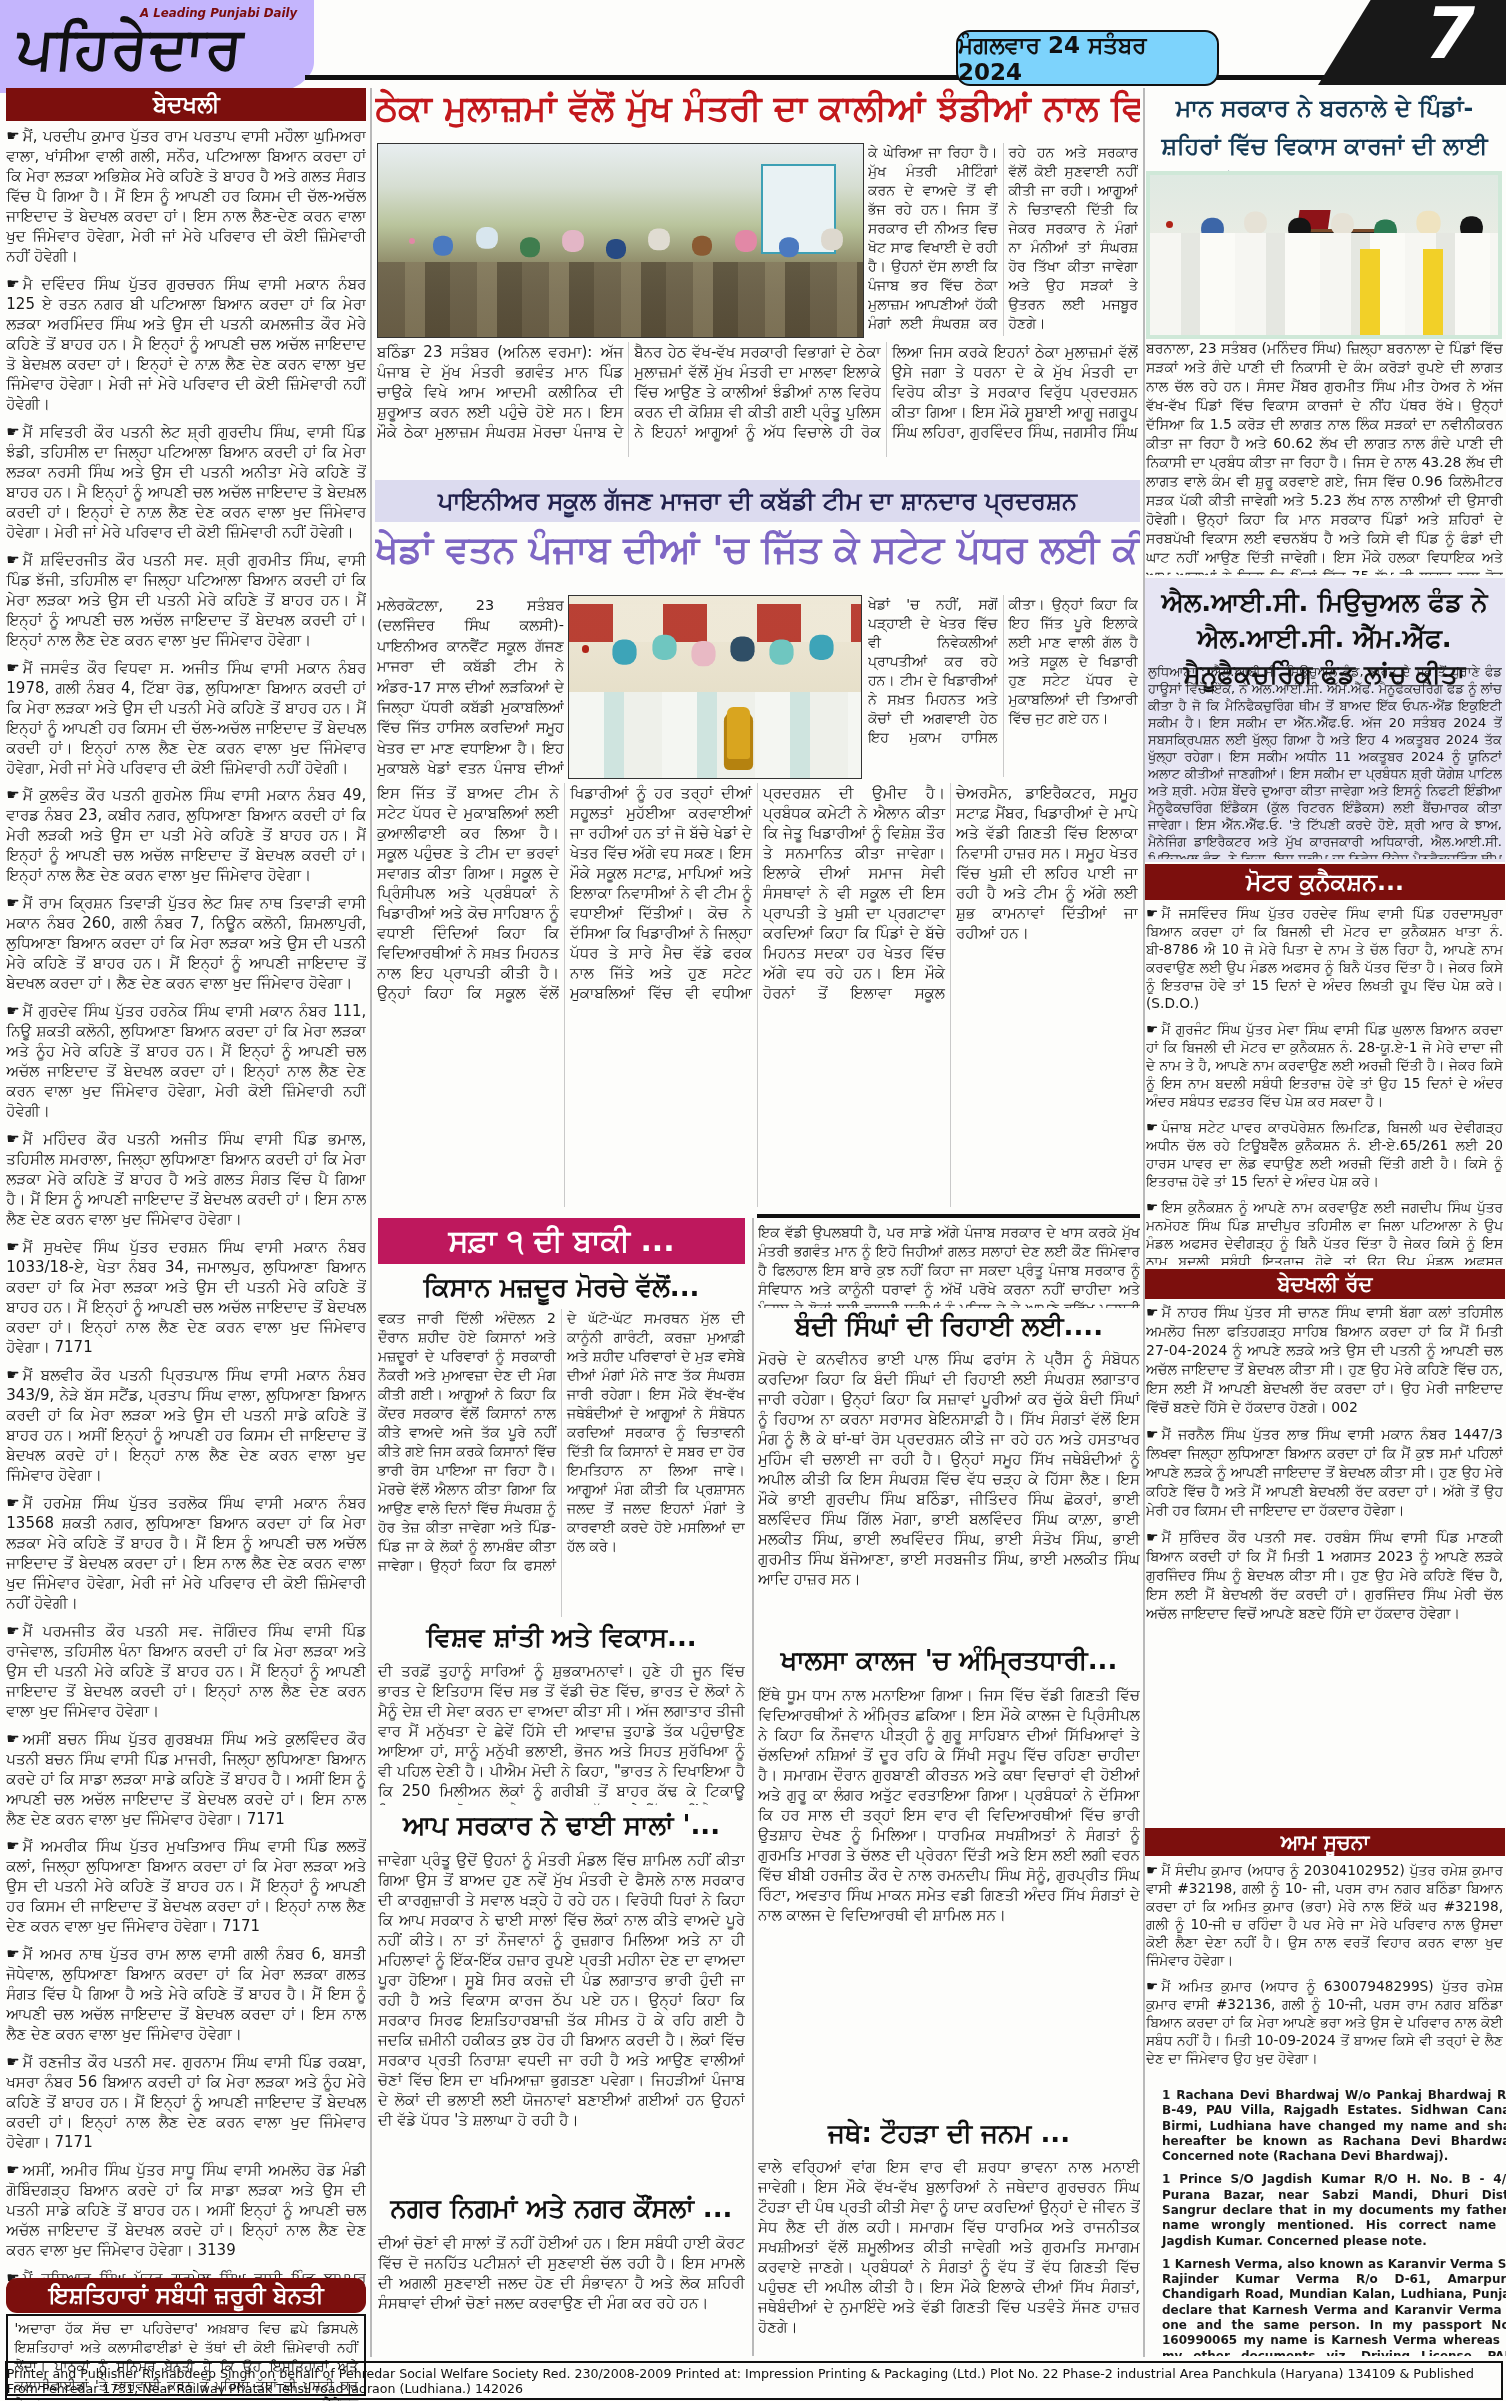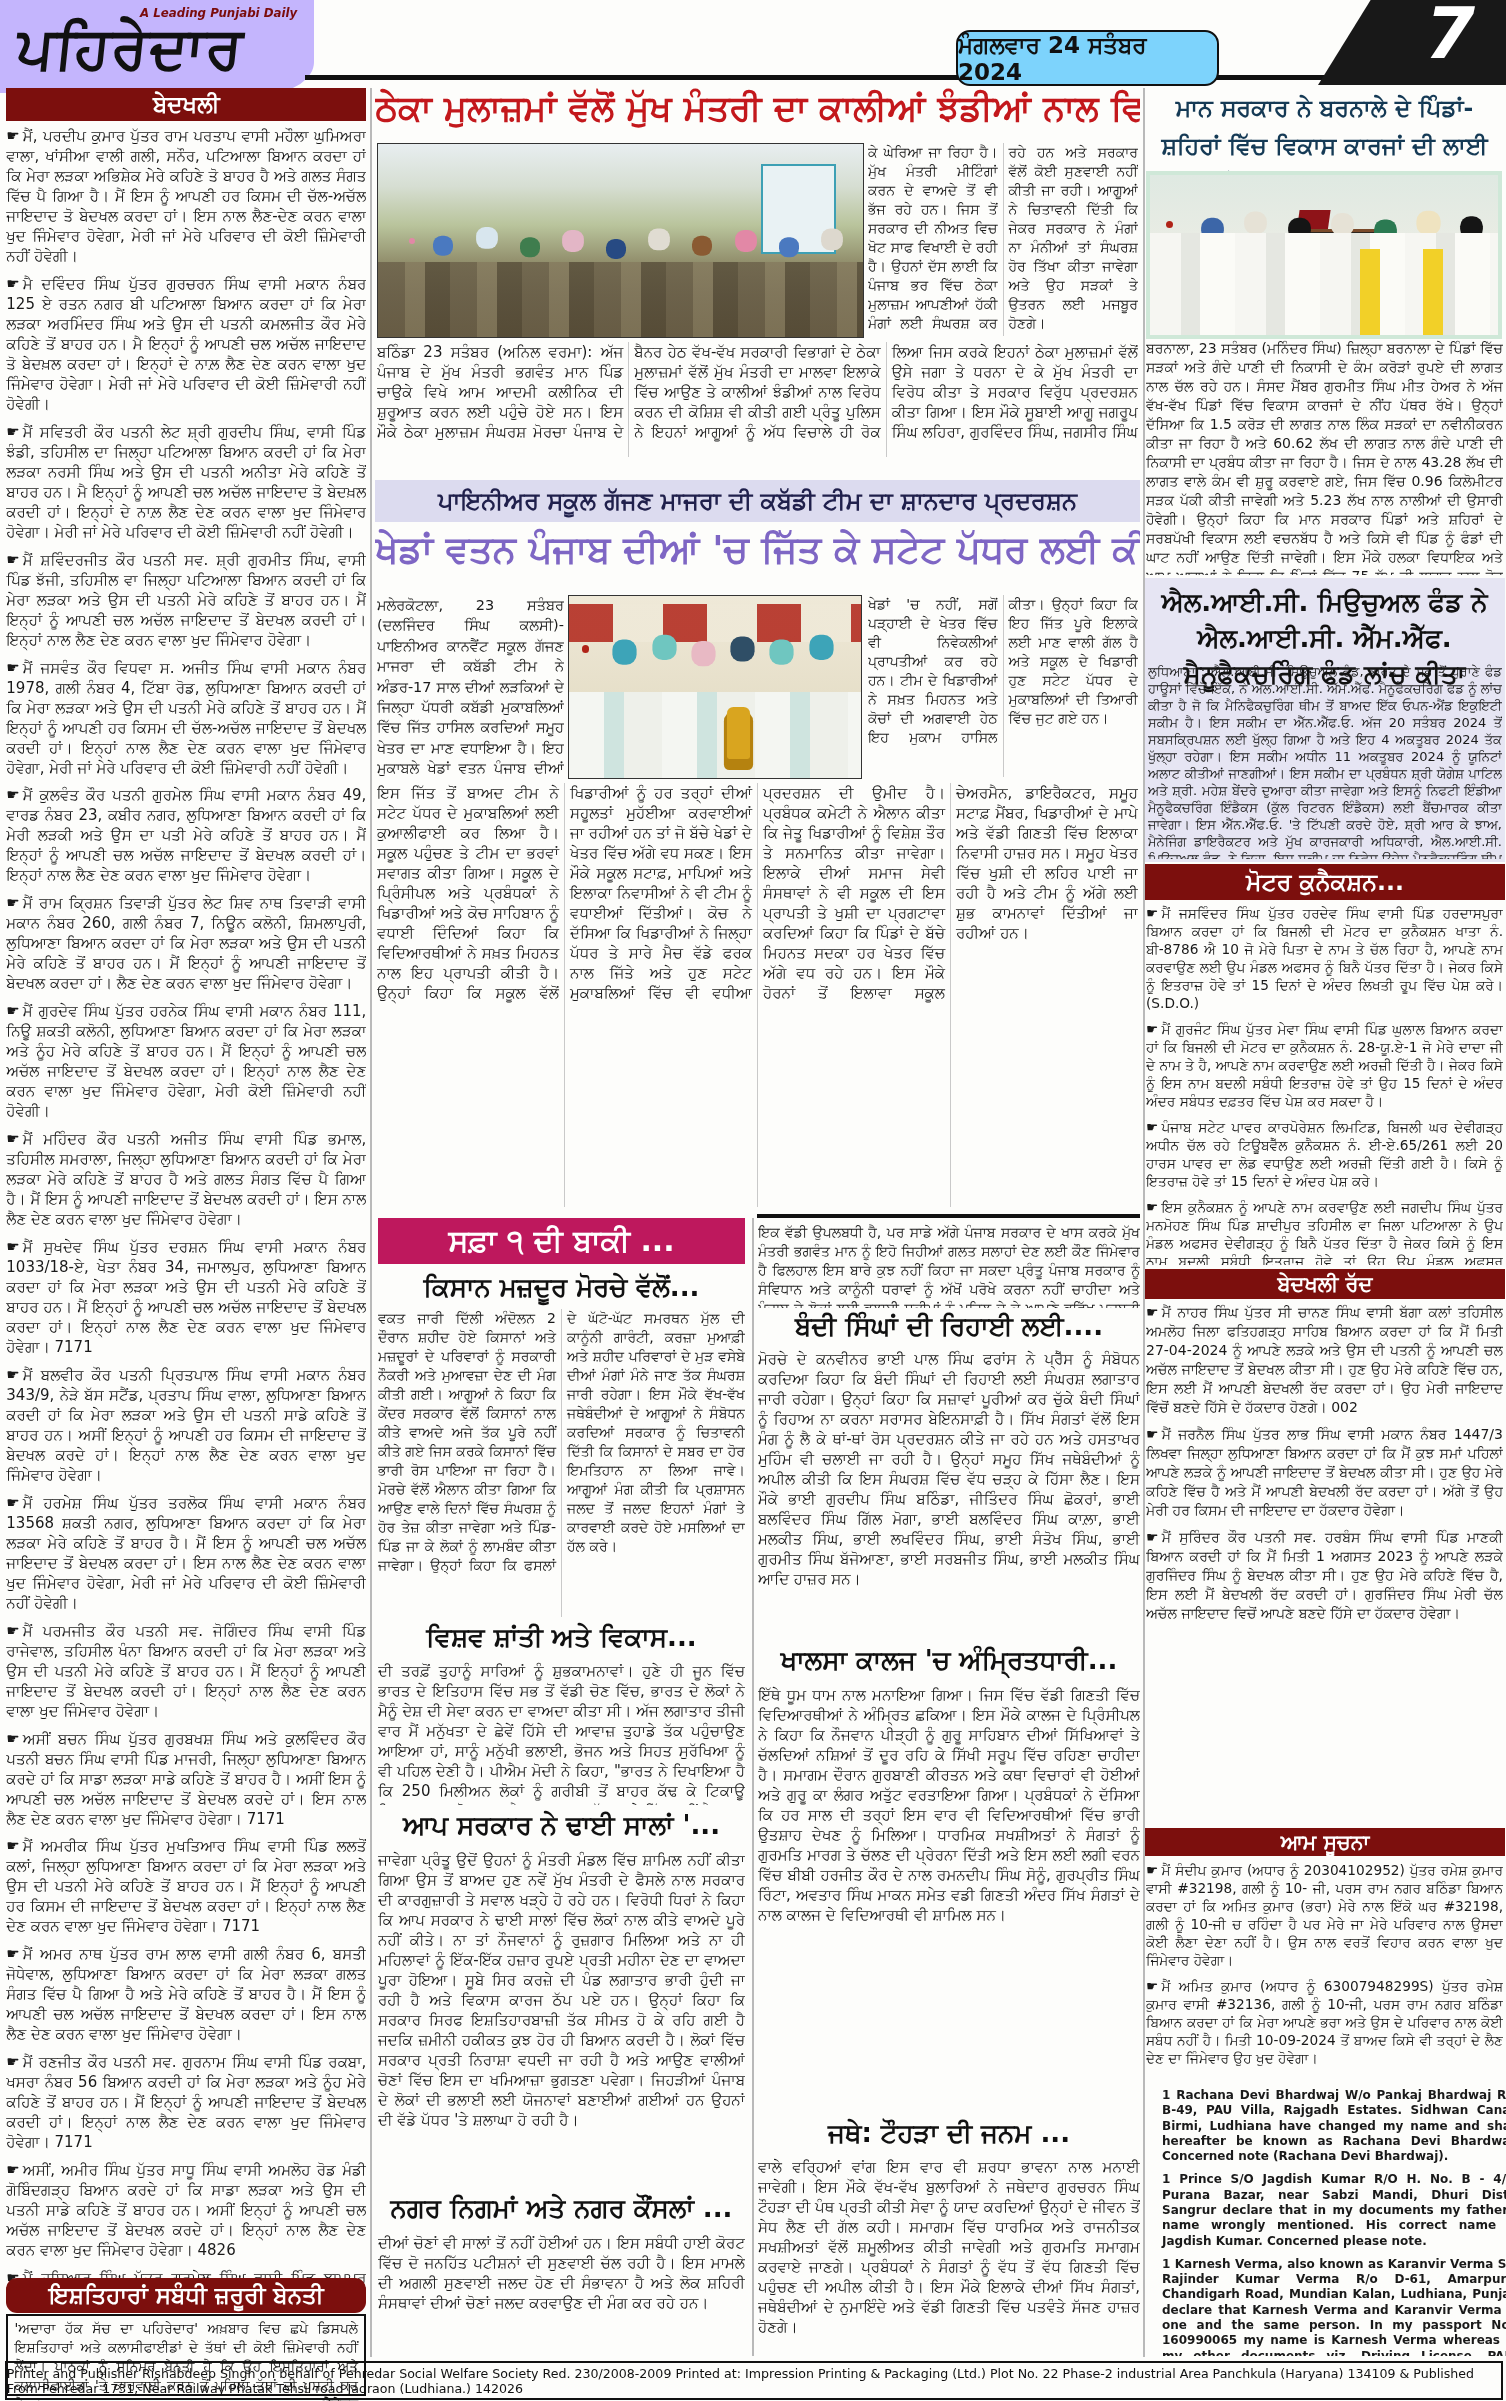--- a/index.html
+++ b/index.html
@@ -109,21 +109,21 @@
       <p class="notice"><span class="blt">☛</span><span class="txt">ਮੈਂ ਗੁਰਦੇਵ ਸਿੰਘ ਪੁੱਤਰ ਹਰਨੇਕ ਸਿੰਘ ਵਾਸੀ ਮਕਾਨ ਨੰਬਰ 111, ਨਿਊ ਸ਼ਕਤੀ ਕਲੋਨੀ, ਲੁਧਿਆਣਾ ਬਿਆਨ ਕਰਦਾ ਹਾਂ ਕਿ ਮੇਰਾ ਲੜਕਾ ਅਤੇ ਨੂੰਹ ਮੇਰੇ ਕਹਿਣੇ ਤੋਂ ਬਾਹਰ ਹਨ। ਮੈਂ ਇਨ੍ਹਾਂ ਨੂੰ ਆਪਣੀ ਚਲ ਅਚੱਲ ਜਾਇਦਾਦ ਤੋਂ ਬੇਦਖਲ ਕਰਦਾ ਹਾਂ। ਇਨ੍ਹਾਂ ਨਾਲ ਲੈਣ ਦੇਣ ਕਰਨ ਵਾਲਾ ਖੁਦ ਜਿੰਮੇਵਾਰ ਹੋਵੇਗਾ, ਮੇਰੀ ਕੋਈ ਜ਼ਿੰਮੇਵਾਰੀ ਨਹੀਂ ਹੋਵੇਗੀ।</span></p>
       <p class="notice"><span class="blt">☛</span><span class="txt">ਮੈਂ ਮਹਿੰਦਰ ਕੌਰ ਪਤਨੀ ਅਜੀਤ ਸਿੰਘ ਵਾਸੀ ਪਿੰਡ ਭਮਾਲ, ਤਹਿਸੀਲ ਸਮਰਾਲਾ, ਜਿਲ੍ਹਾ ਲੁਧਿਆਣਾ ਬਿਆਨ ਕਰਦੀ ਹਾਂ ਕਿ ਮੇਰਾ ਲੜਕਾ ਮੇਰੇ ਕਹਿਣੇ ਤੋਂ ਬਾਹਰ ਹੈ ਅਤੇ ਗਲਤ ਸੰਗਤ ਵਿੱਚ ਪੈ ਗਿਆ ਹੈ। ਮੈਂ ਇਸ ਨੂੰ ਆਪਣੀ ਜਾਇਦਾਦ ਤੋਂ ਬੇਦਖਲ ਕਰਦੀ ਹਾਂ। ਇਸ ਨਾਲ ਲੈਣ ਦੇਣ ਕਰਨ ਵਾਲਾ ਖੁਦ ਜਿੰਮੇਵਾਰ ਹੋਵੇਗਾ।</span></p>
       <p class="notice"><span class="blt">☛</span><span class="txt">ਮੈਂ ਸੁਖਦੇਵ ਸਿੰਘ ਪੁੱਤਰ ਦਰਸ਼ਨ ਸਿੰਘ ਵਾਸੀ ਮਕਾਨ ਨੰਬਰ 1033/18-ਏ, ਖੇਤਾ ਨੰਬਰ 34, ਜਮਾਲਪੁਰ, ਲੁਧਿਆਣਾ ਬਿਆਨ ਕਰਦਾ ਹਾਂ ਕਿ ਮੇਰਾ ਲੜਕਾ ਅਤੇ ਉਸ ਦੀ ਪਤਨੀ ਮੇਰੇ ਕਹਿਣੇ ਤੋਂ ਬਾਹਰ ਹਨ। ਮੈਂ ਇਨ੍ਹਾਂ ਨੂੰ ਆਪਣੀ ਚਲ ਅਚੱਲ ਜਾਇਦਾਦ ਤੋਂ ਬੇਦਖਲ ਕਰਦਾ ਹਾਂ। ਇਨ੍ਹਾਂ ਨਾਲ ਲੈਣ ਦੇਣ ਕਰਨ ਵਾਲਾ ਖੁਦ ਜਿੰਮੇਵਾਰ ਹੋਵੇਗਾ। 7171</span></p>
       <p class="notice"><span class="blt">☛</span><span class="txt">ਮੈਂ ਬਲਵੀਰ ਕੌਰ ਪਤਨੀ ਪ੍ਰਿਤਪਾਲ ਸਿੰਘ ਵਾਸੀ ਮਕਾਨ ਨੰਬਰ 343/9, ਨੇੜੇ ਬੱਸ ਸਟੈਂਡ, ਪ੍ਰਤਾਪ ਸਿੰਘ ਵਾਲਾ, ਲੁਧਿਆਣਾ ਬਿਆਨ ਕਰਦੀ ਹਾਂ ਕਿ ਮੇਰਾ ਲੜਕਾ ਅਤੇ ਉਸ ਦੀ ਪਤਨੀ ਸਾਡੇ ਕਹਿਣੇ ਤੋਂ ਬਾਹਰ ਹਨ। ਅਸੀਂ ਇਨ੍ਹਾਂ ਨੂੰ ਆਪਣੀ ਹਰ ਕਿਸਮ ਦੀ ਜਾਇਦਾਦ ਤੋਂ ਬੇਦਖਲ ਕਰਦੇ ਹਾਂ। ਇਨ੍ਹਾਂ ਨਾਲ ਲੈਣ ਦੇਣ ਕਰਨ ਵਾਲਾ ਖੁਦ ਜਿੰਮੇਵਾਰ ਹੋਵੇਗਾ।</span></p>
       <p class="notice"><span class="blt">☛</span><span class="txt">ਮੈਂ ਹਰਮੇਸ਼ ਸਿੰਘ ਪੁੱਤਰ ਤਰਲੋਕ ਸਿੰਘ ਵਾਸੀ ਮਕਾਨ ਨੰਬਰ 13568 ਸ਼ਕਤੀ ਨਗਰ, ਲੁਧਿਆਣਾ ਬਿਆਨ ਕਰਦਾ ਹਾਂ ਕਿ ਮੇਰਾ ਲੜਕਾ ਮੇਰੇ ਕਹਿਣੇ ਤੋਂ ਬਾਹਰ ਹੈ। ਮੈਂ ਇਸ ਨੂੰ ਆਪਣੀ ਚਲ ਅਚੱਲ ਜਾਇਦਾਦ ਤੋਂ ਬੇਦਖਲ ਕਰਦਾ ਹਾਂ। ਇਸ ਨਾਲ ਲੈਣ ਦੇਣ ਕਰਨ ਵਾਲਾ ਖੁਦ ਜਿੰਮੇਵਾਰ ਹੋਵੇਗਾ, ਮੇਰੀ ਜਾਂ ਮੇਰੇ ਪਰਿਵਾਰ ਦੀ ਕੋਈ ਜ਼ਿੰਮੇਵਾਰੀ ਨਹੀਂ ਹੋਵੇਗੀ।</span></p>
       <p class="notice"><span class="blt">☛</span><span class="txt">ਮੈਂ ਪਰਮਜੀਤ ਕੌਰ ਪਤਨੀ ਸਵ. ਜੋਗਿੰਦਰ ਸਿੰਘ ਵਾਸੀ ਪਿੰਡ ਰਾਜੇਵਾਲ, ਤਹਿਸੀਲ ਖੰਨਾ ਬਿਆਨ ਕਰਦੀ ਹਾਂ ਕਿ ਮੇਰਾ ਲੜਕਾ ਅਤੇ ਉਸ ਦੀ ਪਤਨੀ ਮੇਰੇ ਕਹਿਣੇ ਤੋਂ ਬਾਹਰ ਹਨ। ਮੈਂ ਇਨ੍ਹਾਂ ਨੂੰ ਆਪਣੀ ਜਾਇਦਾਦ ਤੋਂ ਬੇਦਖਲ ਕਰਦੀ ਹਾਂ। ਇਨ੍ਹਾਂ ਨਾਲ ਲੈਣ ਦੇਣ ਕਰਨ ਵਾਲਾ ਖੁਦ ਜਿੰਮੇਵਾਰ ਹੋਵੇਗਾ।</span></p>
       <p class="notice"><span class="blt">☛</span><span class="txt">ਅਸੀਂ ਬਚਨ ਸਿੰਘ ਪੁੱਤਰ ਗੁਰਬਖਸ਼ ਸਿੰਘ ਅਤੇ ਕੁਲਵਿੰਦਰ ਕੌਰ ਪਤਨੀ ਬਚਨ ਸਿੰਘ ਵਾਸੀ ਪਿੰਡ ਮਾਜਰੀ, ਜਿਲ੍ਹਾ ਲੁਧਿਆਣਾ ਬਿਆਨ ਕਰਦੇ ਹਾਂ ਕਿ ਸਾਡਾ ਲੜਕਾ ਸਾਡੇ ਕਹਿਣੇ ਤੋਂ ਬਾਹਰ ਹੈ। ਅਸੀਂ ਇਸ ਨੂੰ ਆਪਣੀ ਚਲ ਅਚੱਲ ਜਾਇਦਾਦ ਤੋਂ ਬੇਦਖਲ ਕਰਦੇ ਹਾਂ। ਇਸ ਨਾਲ ਲੈਣ ਦੇਣ ਕਰਨ ਵਾਲਾ ਖੁਦ ਜਿੰਮੇਵਾਰ ਹੋਵੇਗਾ। 7171</span></p>
       <p class="notice"><span class="blt">☛</span><span class="txt">ਮੈਂ ਅਮਰੀਕ ਸਿੰਘ ਪੁੱਤਰ ਮੁਖਤਿਆਰ ਸਿੰਘ ਵਾਸੀ ਪਿੰਡ ਲਲਤੋਂ ਕਲਾਂ, ਜਿਲ੍ਹਾ ਲੁਧਿਆਣਾ ਬਿਆਨ ਕਰਦਾ ਹਾਂ ਕਿ ਮੇਰਾ ਲੜਕਾ ਅਤੇ ਉਸ ਦੀ ਪਤਨੀ ਮੇਰੇ ਕਹਿਣੇ ਤੋਂ ਬਾਹਰ ਹਨ। ਮੈਂ ਇਨ੍ਹਾਂ ਨੂੰ ਆਪਣੀ ਹਰ ਕਿਸਮ ਦੀ ਜਾਇਦਾਦ ਤੋਂ ਬੇਦਖਲ ਕਰਦਾ ਹਾਂ। ਇਨ੍ਹਾਂ ਨਾਲ ਲੈਣ ਦੇਣ ਕਰਨ ਵਾਲਾ ਖੁਦ ਜਿੰਮੇਵਾਰ ਹੋਵੇਗਾ। 7171</span></p>
       <p class="notice"><span class="blt">☛</span><span class="txt">ਮੈਂ ਅਮਰ ਨਾਥ ਪੁੱਤਰ ਰਾਮ ਲਾਲ ਵਾਸੀ ਗਲੀ ਨੰਬਰ 6, ਬਸਤੀ ਜੋਧੇਵਾਲ, ਲੁਧਿਆਣਾ ਬਿਆਨ ਕਰਦਾ ਹਾਂ ਕਿ ਮੇਰਾ ਲੜਕਾ ਗਲਤ ਸੰਗਤ ਵਿੱਚ ਪੈ ਗਿਆ ਹੈ ਅਤੇ ਮੇਰੇ ਕਹਿਣੇ ਤੋਂ ਬਾਹਰ ਹੈ। ਮੈਂ ਇਸ ਨੂੰ ਆਪਣੀ ਚਲ ਅਚੱਲ ਜਾਇਦਾਦ ਤੋਂ ਬੇਦਖਲ ਕਰਦਾ ਹਾਂ। ਇਸ ਨਾਲ ਲੈਣ ਦੇਣ ਕਰਨ ਵਾਲਾ ਖੁਦ ਜਿੰਮੇਵਾਰ ਹੋਵੇਗਾ।</span></p>
       <p class="notice"><span class="blt">☛</span><span class="txt">ਮੈਂ ਰਣਜੀਤ ਕੌਰ ਪਤਨੀ ਸਵ. ਗੁਰਨਾਮ ਸਿੰਘ ਵਾਸੀ ਪਿੰਡ ਰਕਬਾ, ਖਸਰਾ ਨੰਬਰ 56 ਬਿਆਨ ਕਰਦੀ ਹਾਂ ਕਿ ਮੇਰਾ ਲੜਕਾ ਅਤੇ ਨੂੰਹ ਮੇਰੇ ਕਹਿਣੇ ਤੋਂ ਬਾਹਰ ਹਨ। ਮੈਂ ਇਨ੍ਹਾਂ ਨੂੰ ਆਪਣੀ ਜਾਇਦਾਦ ਤੋਂ ਬੇਦਖਲ ਕਰਦੀ ਹਾਂ। ਇਨ੍ਹਾਂ ਨਾਲ ਲੈਣ ਦੇਣ ਕਰਨ ਵਾਲਾ ਖੁਦ ਜਿੰਮੇਵਾਰ ਹੋਵੇਗਾ। 7171</span></p>
-      <p class="notice"><span class="blt">☛</span><span class="txt">ਅਸੀਂ, ਅਮੀਰ ਸਿੰਘ ਪੁੱਤਰ ਸਾਧੂ ਸਿੰਘ ਵਾਸੀ ਅਮਲੋਹ ਰੋਡ ਮੰਡੀ ਗੋਬਿੰਦਗੜ੍ਹ ਬਿਆਨ ਕਰਦੇ ਹਾਂ ਕਿ ਸਾਡਾ ਲੜਕਾ ਅਤੇ ਉਸ ਦੀ ਪਤਨੀ ਸਾਡੇ ਕਹਿਣੇ ਤੋਂ ਬਾਹਰ ਹਨ। ਅਸੀਂ ਇਨ੍ਹਾਂ ਨੂੰ ਆਪਣੀ ਚਲ ਅਚੱਲ ਜਾਇਦਾਦ ਤੋਂ ਬੇਦਖਲ ਕਰਦੇ ਹਾਂ। ਇਨ੍ਹਾਂ ਨਾਲ ਲੈਣ ਦੇਣ ਕਰਨ ਵਾਲਾ ਖੁਦ ਜਿੰਮੇਵਾਰ ਹੋਵੇਗਾ। 4826</span></p>
+      <p class="notice"><span class="blt">☛</span><span class="txt">ਅਸੀਂ, ਅਮੀਰ ਸਿੰਘ ਪੁੱਤਰ ਸਾਧੂ ਸਿੰਘ ਵਾਸੀ ਅਮਲੋਹ ਰੋਡ ਮੰਡੀ ਗੋਬਿੰਦਗੜ੍ਹ ਬਿਆਨ ਕਰਦੇ ਹਾਂ ਕਿ ਸਾਡਾ ਲੜਕਾ ਅਤੇ ਉਸ ਦੀ ਪਤਨੀ ਸਾਡੇ ਕਹਿਣੇ ਤੋਂ ਬਾਹਰ ਹਨ। ਅਸੀਂ ਇਨ੍ਹਾਂ ਨੂੰ ਆਪਣੀ ਚਲ ਅਚੱਲ ਜਾਇਦਾਦ ਤੋਂ ਬੇਦਖਲ ਕਰਦੇ ਹਾਂ। ਇਨ੍ਹਾਂ ਨਾਲ ਲੈਣ ਦੇਣ ਕਰਨ ਵਾਲਾ ਖੁਦ ਜਿੰਮੇਵਾਰ ਹੋਵੇਗਾ। 3139</span></p>
       <p class="notice"><span class="blt">☛</span><span class="txt">ਮੈਂ ਹੁਸ਼ਿਆਰ ਸਿੰਘ ਪੁੱਤਰ ਗੁਰਮੇਲ ਸਿੰਘ ਵਾਸੀ ਪਿੰਡ ਝਾਮਪੁਰ ਬਿਆਨ ਕਰਦਾ ਹਾਂ ਕਿ ਮੇਰਾ ਲੜਕਾ ਮੇਰੇ ਕਹਿਣੇ ਤੋਂ ਬਾਹਰ ਹੈ। ਮੈਂ ਇਸ ਨੂੰ ਆਪਣੀ ਜਾਇਦਾਦ ਤੋਂ ਬੇਦਖਲ ਕਰਦਾ ਹਾਂ। ਇਸ ਨਾਲ ਲੈਣ ਦੇਣ ਕਰਨ ਵਾਲਾ ਖੁਦ ਜਿੰਮੇਵਾਰ ਹੋਵੇਗਾ। 7171</span></p>
     </div>
   <div class="banner red" style="left:6.3px;top:2278px;width:360px;height:35px;font-size:23px;border-radius:11px;">ਇਸ਼ਤਿਹਾਰਾਂ ਸਬੰਧੀ ਜ਼ਰੂਰੀ ਬੇਨਤੀ</div>
   <div id="ads-box">
     <span>'ਅਦਾਰਾ ਹੱਕ ਸੱਚ ਦਾ ਪਹਿਰੇਦਾਰ' ਅਖ਼ਬਾਰ ਵਿਚ ਛਪੇ ਡਿਸਪਲੇ ਇਸ਼ਤਿਹਾਰਾਂ ਅਤੇ ਕਲਾਸੀਫਾਈਡਾਂ ਦੇ ਤੱਥਾਂ ਦੀ ਕੋਈ ਜ਼ਿੰਮੇਵਾਰੀ ਨਹੀਂ ਲੈਂਦਾ। ਪਾਠਕਾਂ ਨੂੰ ਸਨਿਮਰ ਬੇਨਤੀ ਹੈ ਕਿ ਉਹ ਇਸ਼ਤਿਹਾਰਾਂ ਅਤੇ ਕਲਾਸੀਫਾਈਡਾਂ 'ਤੇ ਕਾਰਵਾਈ ਕਰਨ ਤੋਂ ਪਹਿਲਾ ਤੱਥਾਂ ਦੀ ਪੁਸ਼ਟੀ ਕਰ ਲੈਣ।</span>
     <span class="mgr">ਮੈਨੇਜਰ</span>
   </div>
 
   <div id="main-headline">ਠੇਕਾ ਮੁਲਾਜ਼ਮਾਂ ਵੱਲੋਂ ਮੁੱਖ ਮੰਤਰੀ ਦਾ ਕਾਲੀਆਂ ਝੰਡੀਆਂ ਨਾਲ ਵਿਰੋਧ</div>
   <div class="photo" id="photo-protest" style="left:377px;top:143px;width:485px;height:193px;">

